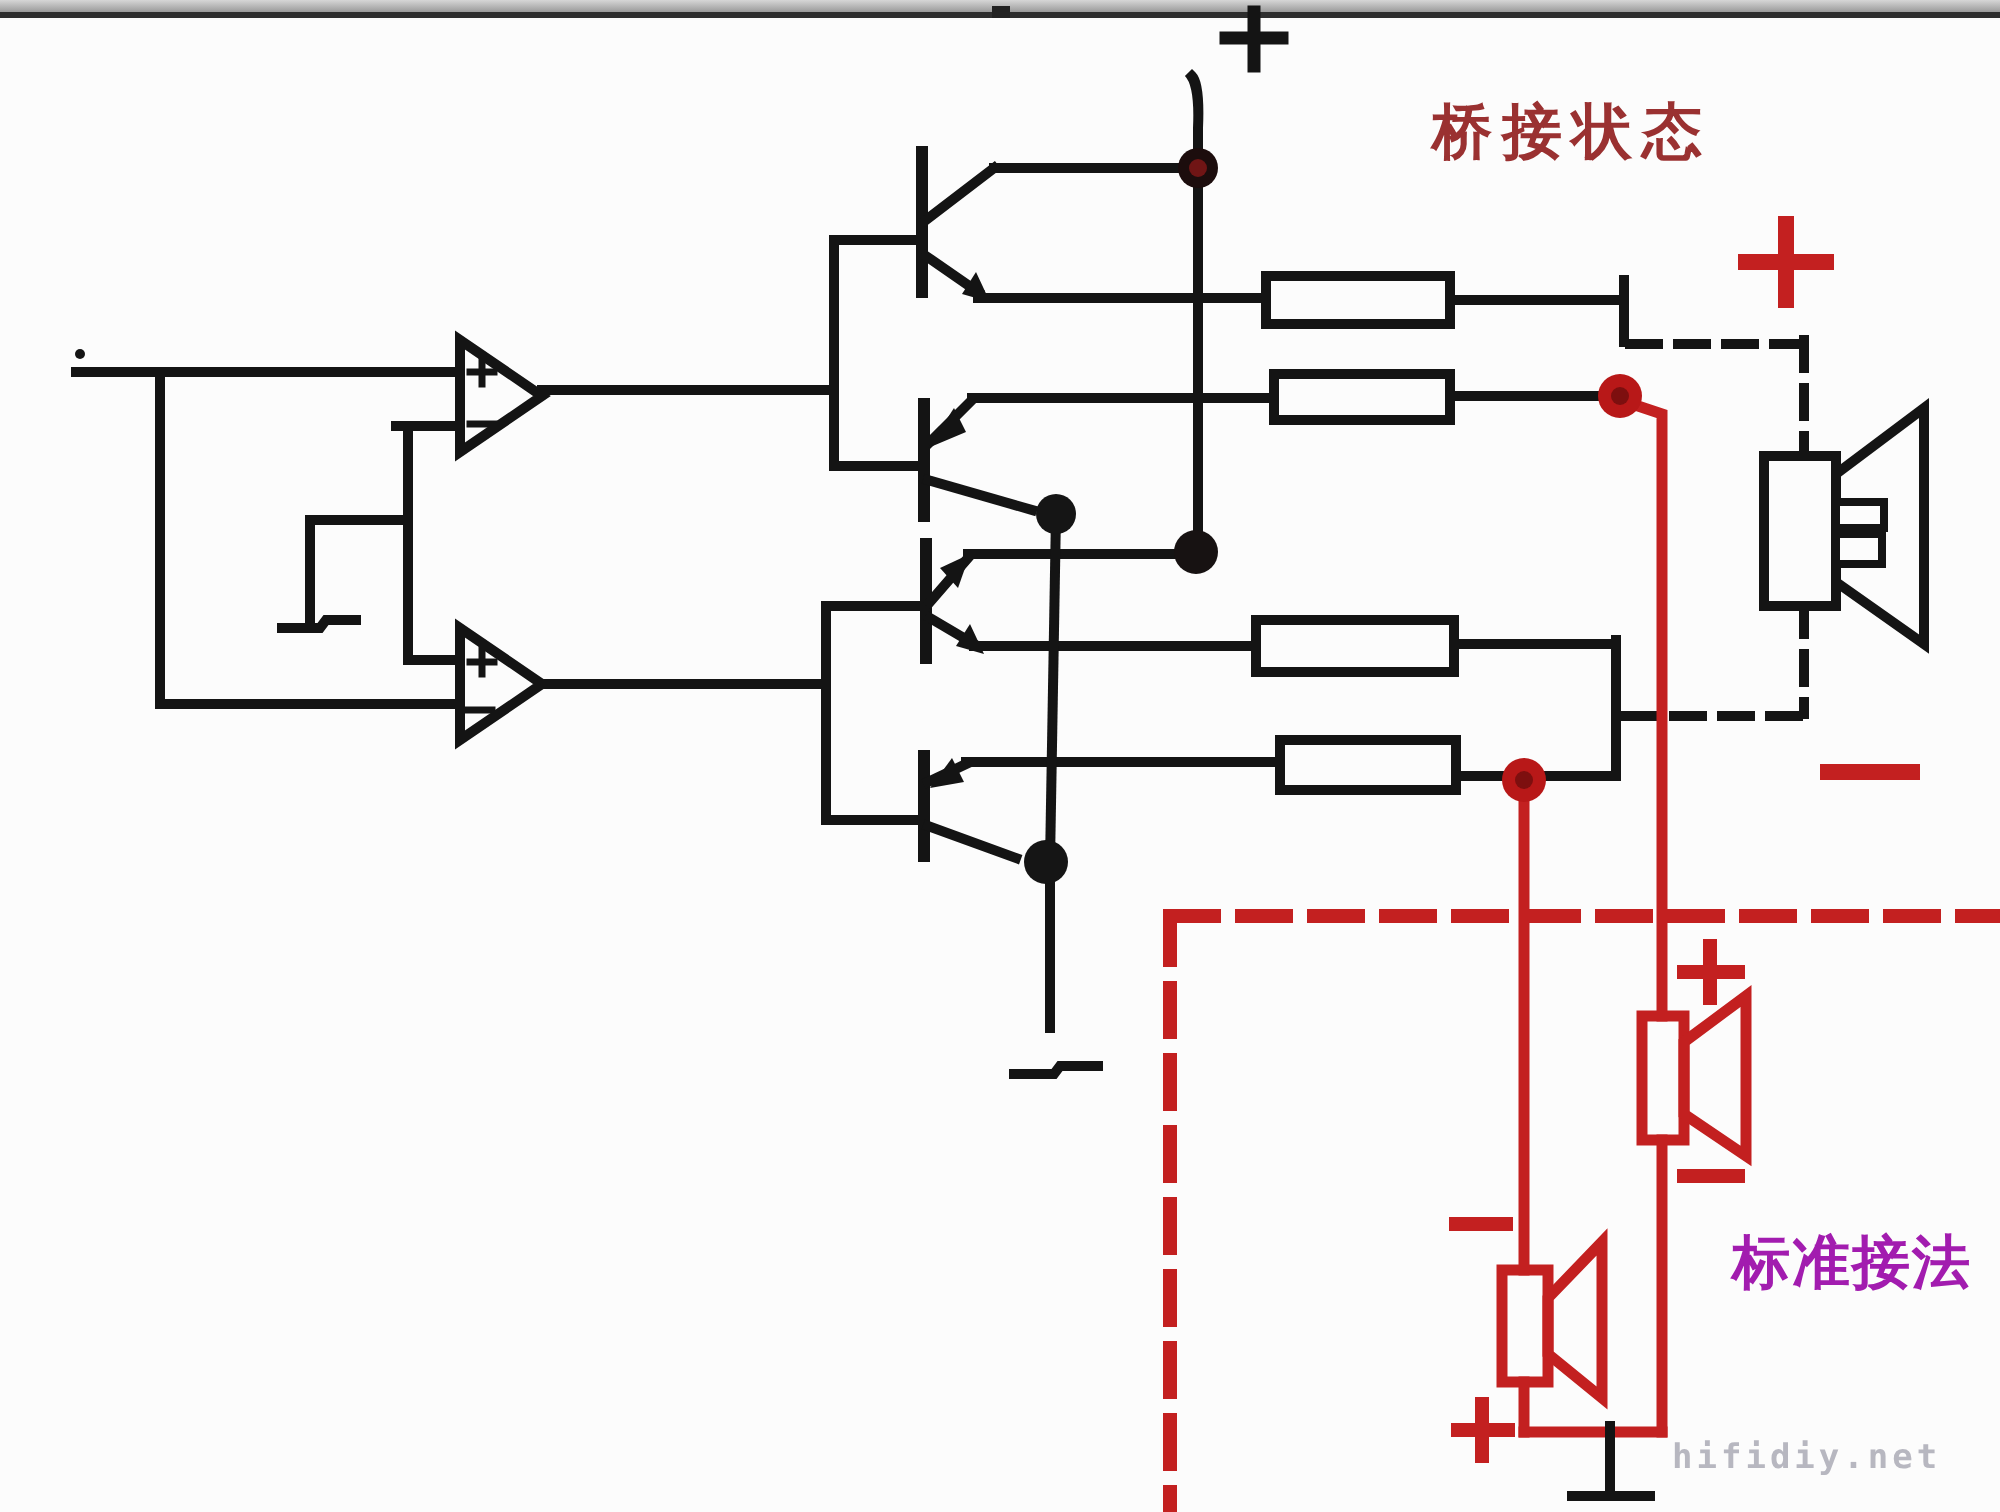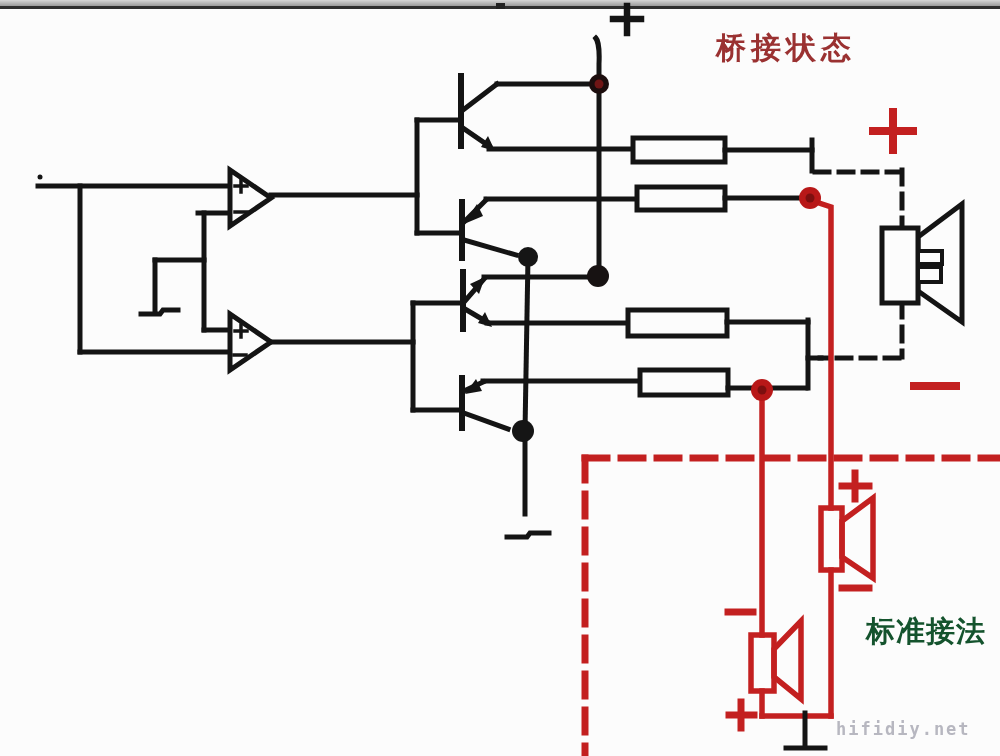--- a/index.html
+++ b/index.html
@@ -3,22 +3,22 @@
 <meta charset="utf-8">
 <style>
   html,body{margin:0;padding:0;background:#fcfcfc;width:1000px;height:756px;overflow:hidden;
             font-family:"Liberation Sans", sans-serif;}
   .stage{position:relative;width:1000px;height:756px;background:#fcfcfc;}
   .topbar{position:absolute;left:0;top:0;width:1000px;height:9px;
           background:linear-gradient(#d6d6d6,#9a9a9a);border-bottom:3px solid #2e2e2e;box-sizing:border-box;}
   .topbar-notch{position:absolute;left:496px;top:3px;width:9px;height:6px;background:#222;}
   svg{position:absolute;left:0;top:0;}
   .label-red{position:absolute;font-weight:bold;color:#9a3131;}
-  .label-bridge{left:716px;top:28px;font-size:30px;letter-spacing:5px;}
-  .label-standard{left:866px;top:612px;font-size:29px;letter-spacing:1px;color:#14532d;}
+  .label-bridge{left:716px;top:46px;font-size:30px;letter-spacing:5px;}
+  .label-standard{left:866px;top:612px;font-size:29px;letter-spacing:1px;color:#a21caf;}
   .watermark{position:absolute;left:836px;top:719px;font-size:17px;letter-spacing:2px;
              color:#b7b7c0;font-family:"DejaVu Sans Mono", monospace;font-weight:bold;}
 </style>
 </head>
 <body>
 
 <div class="stage">
 
   <div class="topbar">
     <div class="topbar-notch"></div>

